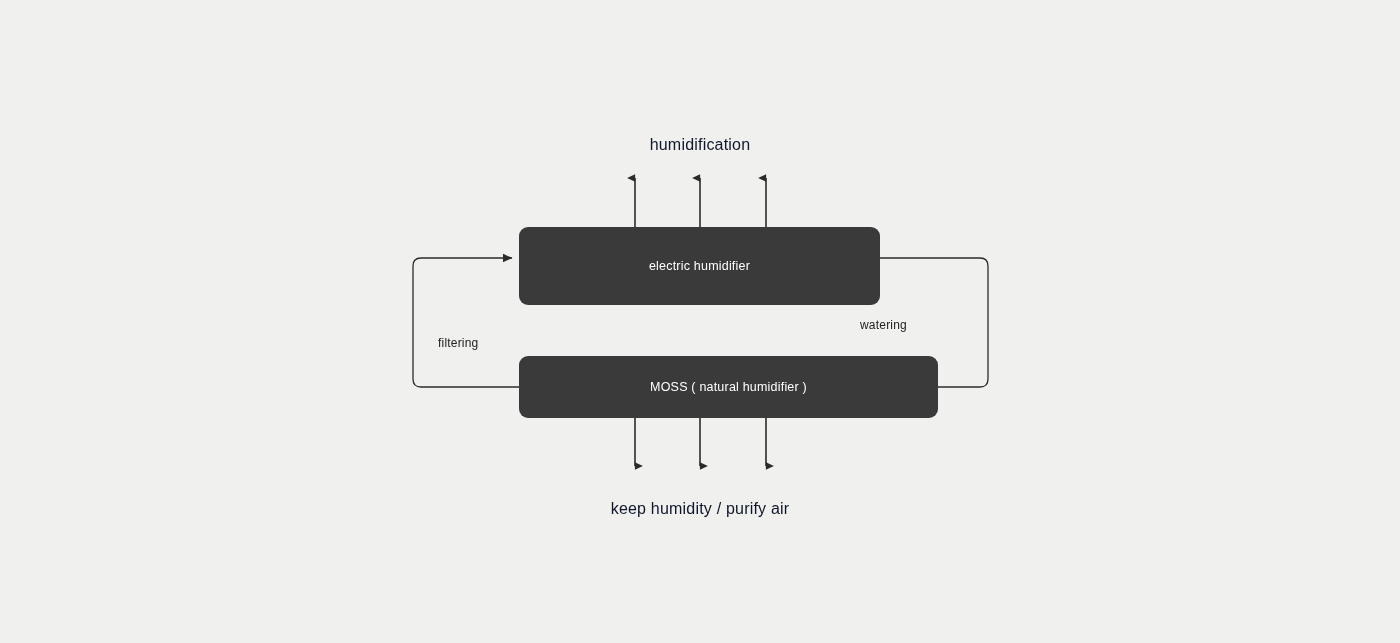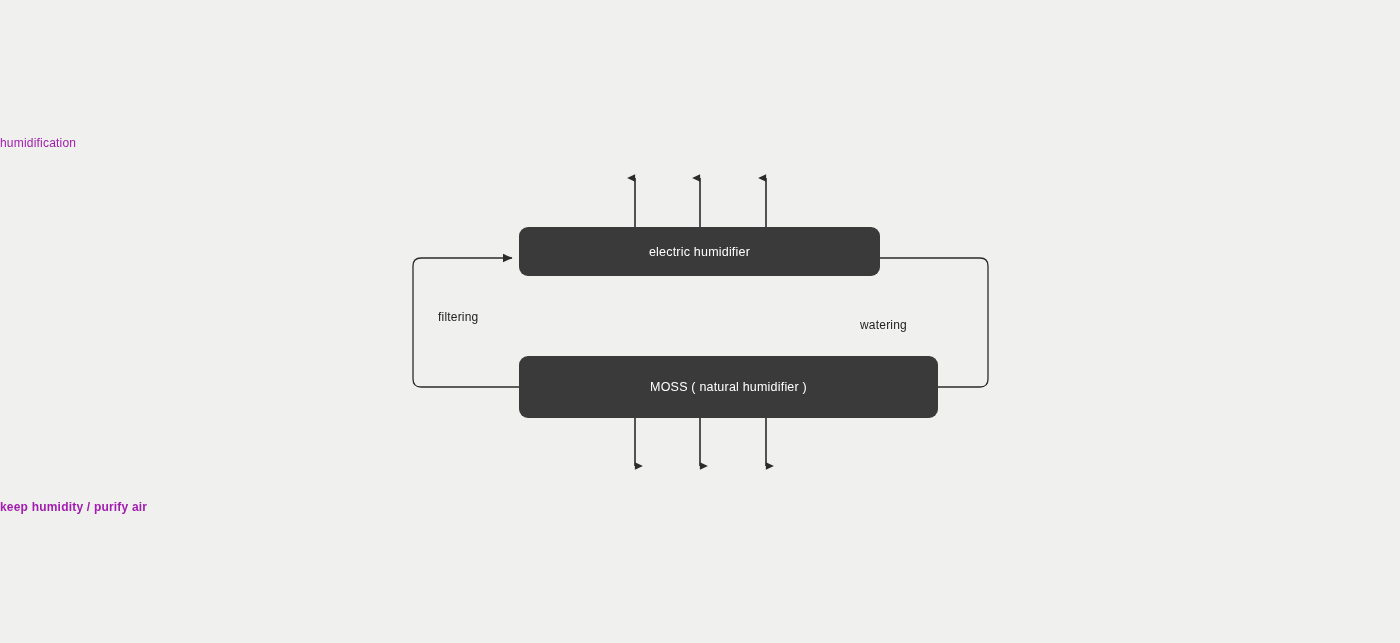--- a/index.html
+++ b/index.html
@@ -44,26 +44,26 @@
   .edge-label {
     position: absolute;
     color: #222222;
     font-family: "Liberation Sans", sans-serif;
     font-size: 12px;
     letter-spacing: 0.2px;
     white-space: nowrap;
   }
   .flow-label {
     position: absolute;
-    color: #a21caf;
+    color: #0f172a;
     font-family: "Liberation Sans", sans-serif;
-    font-size: 12px;
+    font-size: 16px;
     letter-spacing: 0.2px;
     white-space: nowrap;
-    text-align: left;
+    text-align: center;
   }
 </style>
 </head>
 <body>
 
 <div id="diagram-root">
 
   <svg id="diagram-svg" viewBox="0 0 1400 643">
     <defs>
       <marker id="arrow-up" markerWidth="10" markerHeight="10" refX="5" refY="8.5" orient="auto-start-reverse" markerUnits="userSpaceOnUse">
@@ -86,27 +86,27 @@
       <line x1="766" y1="418" x2="766" y2="466" stroke="#2b2b2b" stroke-width="1.6" marker-end="url(#arrow-up)"></line>
     </g>
 
     <path d="M 519 387 L 421 387 Q 413 387 413 379 L 413 266 Q 413 258 421 258 L 512 258" fill="none" stroke="#2b2b2b" stroke-width="1.3" marker-end="url(#arrow-head)"></path>
 
     <path d="M 880 258 L 980 258 Q 988 258 988 266 L 988 379 Q 988 387 980 387 L 888 387" fill="none" stroke="#2b2b2b" stroke-width="1.3" marker-end="url(#arrow-head)"></path>
   </svg>
 
   <div class="flow-label" style="left:0; top:136px; width:1400px;">humidification</div>
 
-  <div class="node-box" style="left:519px; top:227px; width:361px; height:49px;text-align:right;">
+  <div class="node-box" style="left:519px; top:227px; width:361px; height:78px;text-align:right;">
     <span class="node-label">electric humidifier</span>
   </div>
 
   <div class="node-box" style="left:519px; top:356px; width:419px; height:62px;">
     <span class="node-label">MOSS ( natural humidifier )</span>
   </div>
 
-  <div class="edge-label" style="left:438px; top:310px;">filtering</div>
+  <div class="edge-label" style="left:438px; top:336px;">filtering</div>
 
   <div class="edge-label" style="left:860px; top:318px;">watering</div>
 
-  <div class="flow-label" style="left:0; top:500px; width:1400px;font-weight:bold;">keep humidity  /  purify air</div>
+  <div class="flow-label" style="left:0; top:500px; width:1400px;">keep humidity  /  purify air</div>
 
 </div>
 
 </body></html>

